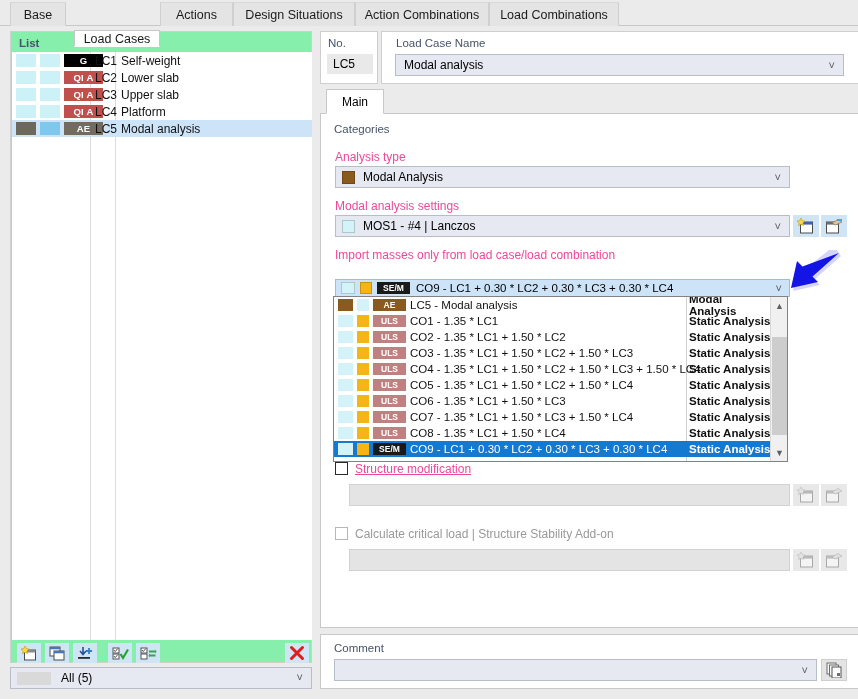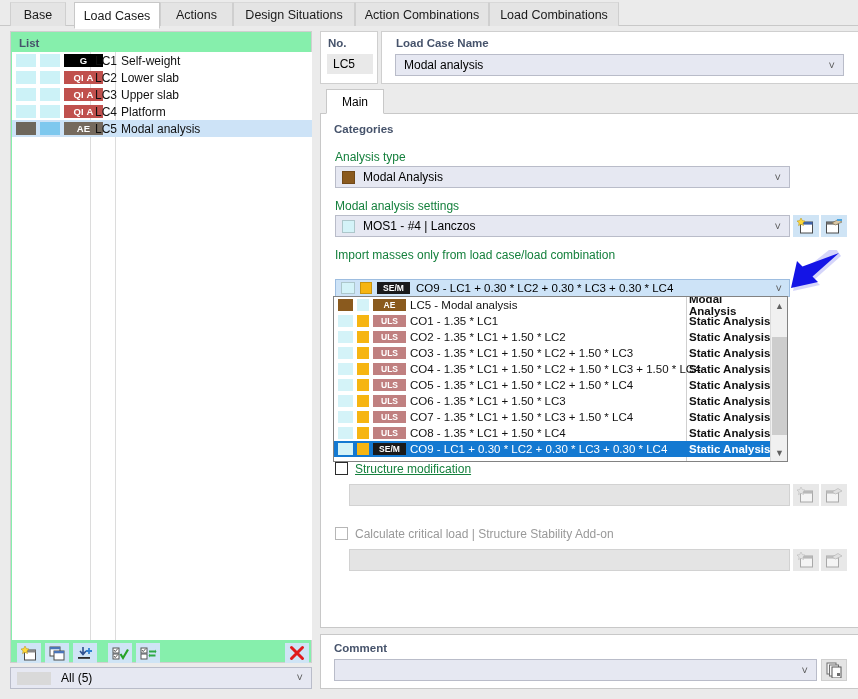--- a/index.html
+++ b/index.html
@@ -34,22 +34,23 @@
     border-top: 1px solid #d8d8d8;
     cursor: default;
     white-space: nowrap;
   }
   .tab.active {
     background: #ffffff;
     border-left: 1px solid #c8c8c8;
     border-right: 1px solid #c8c8c8;
     border-top: 1px solid #c8c8c8;
     border-bottom: 1px solid #ffffff;
-    height: 27px;
+    height: 17px;
     z-index: 3;
+    margin-top: 28px;
   }
 
   
   .left-panel {
     position: absolute; left: 10px; top: 31px;
     width: 302px; height: 632px;
     background: #86efac;
     border: 1px solid #cfcfcf;
   }
   .panel-caption {
@@ -110,21 +111,21 @@
     width: 58px; height: 53px;
     background: #ffffff; border: 1px solid #cfcfcf;
   }
   .name-box {
     position: absolute; left: 381px; top: 31px;
     width: 477px; height: 53px;
     background: #ffffff; border: 1px solid #cfcfcf;
     border-right: none;
   }
   .fld-caption {
-    position: absolute; font-size: 11.5px; font-weight: bold; color: #46536b;
+    position: absolute; font-size: 11.5px; font-weight: normal; color: #46536b;
   }
   .ro-value {
     position: absolute; left: 6px; top: 22px;
     width: 46px; height: 20px; background: #e9e9e9;
     display: flex; align-items: center; padding-left: 6px;
     font-size: 12px;
   }
   .combo {
     position: absolute;
     background: #e6e8f2; border: 1px solid #b9bcc9;
@@ -151,21 +152,21 @@
     background: #ffffff;
     border: 1px solid #c8c8c8; border-right: none;
   }
   .comment-panel {
     position: absolute; left: 320px; top: 634px;
     width: 626px; height: 55px;
     background: #ffffff;
     border: 1px solid #c8c8c8; border-right: none;
   }
 
-  .lbl { position: absolute; font-size: 12px; color: #15803d; }
+  .lbl { position: absolute; font-size: 12px; color: #ec4899; }
   .lbl.dim { color: #999; }
 
   .sq-btn {
     position: absolute; width: 26px; height: 22px;
     background: #cfe4f5; border: 1px solid #cfe4f5;
     display: flex; align-items: center; justify-content: center;
     cursor: pointer;
   }
   .sq-btn.disabled { background: #e8e8e8; border-color: #e8e8e8; }
 

